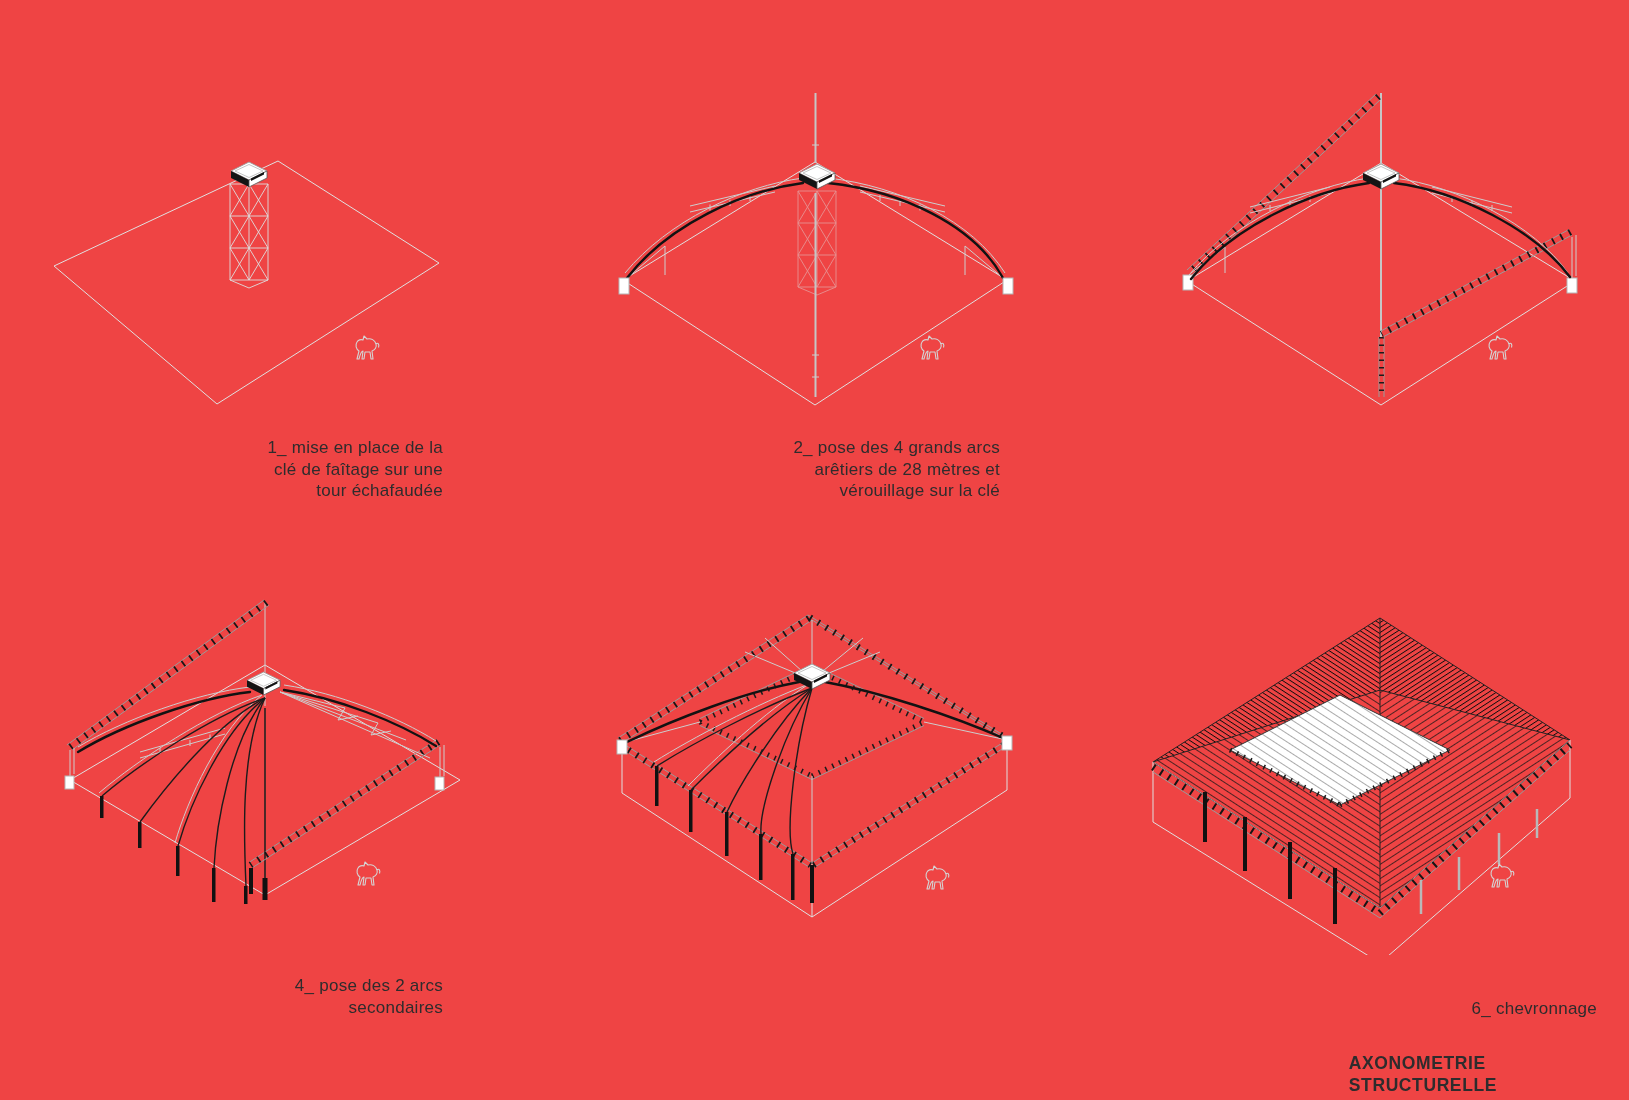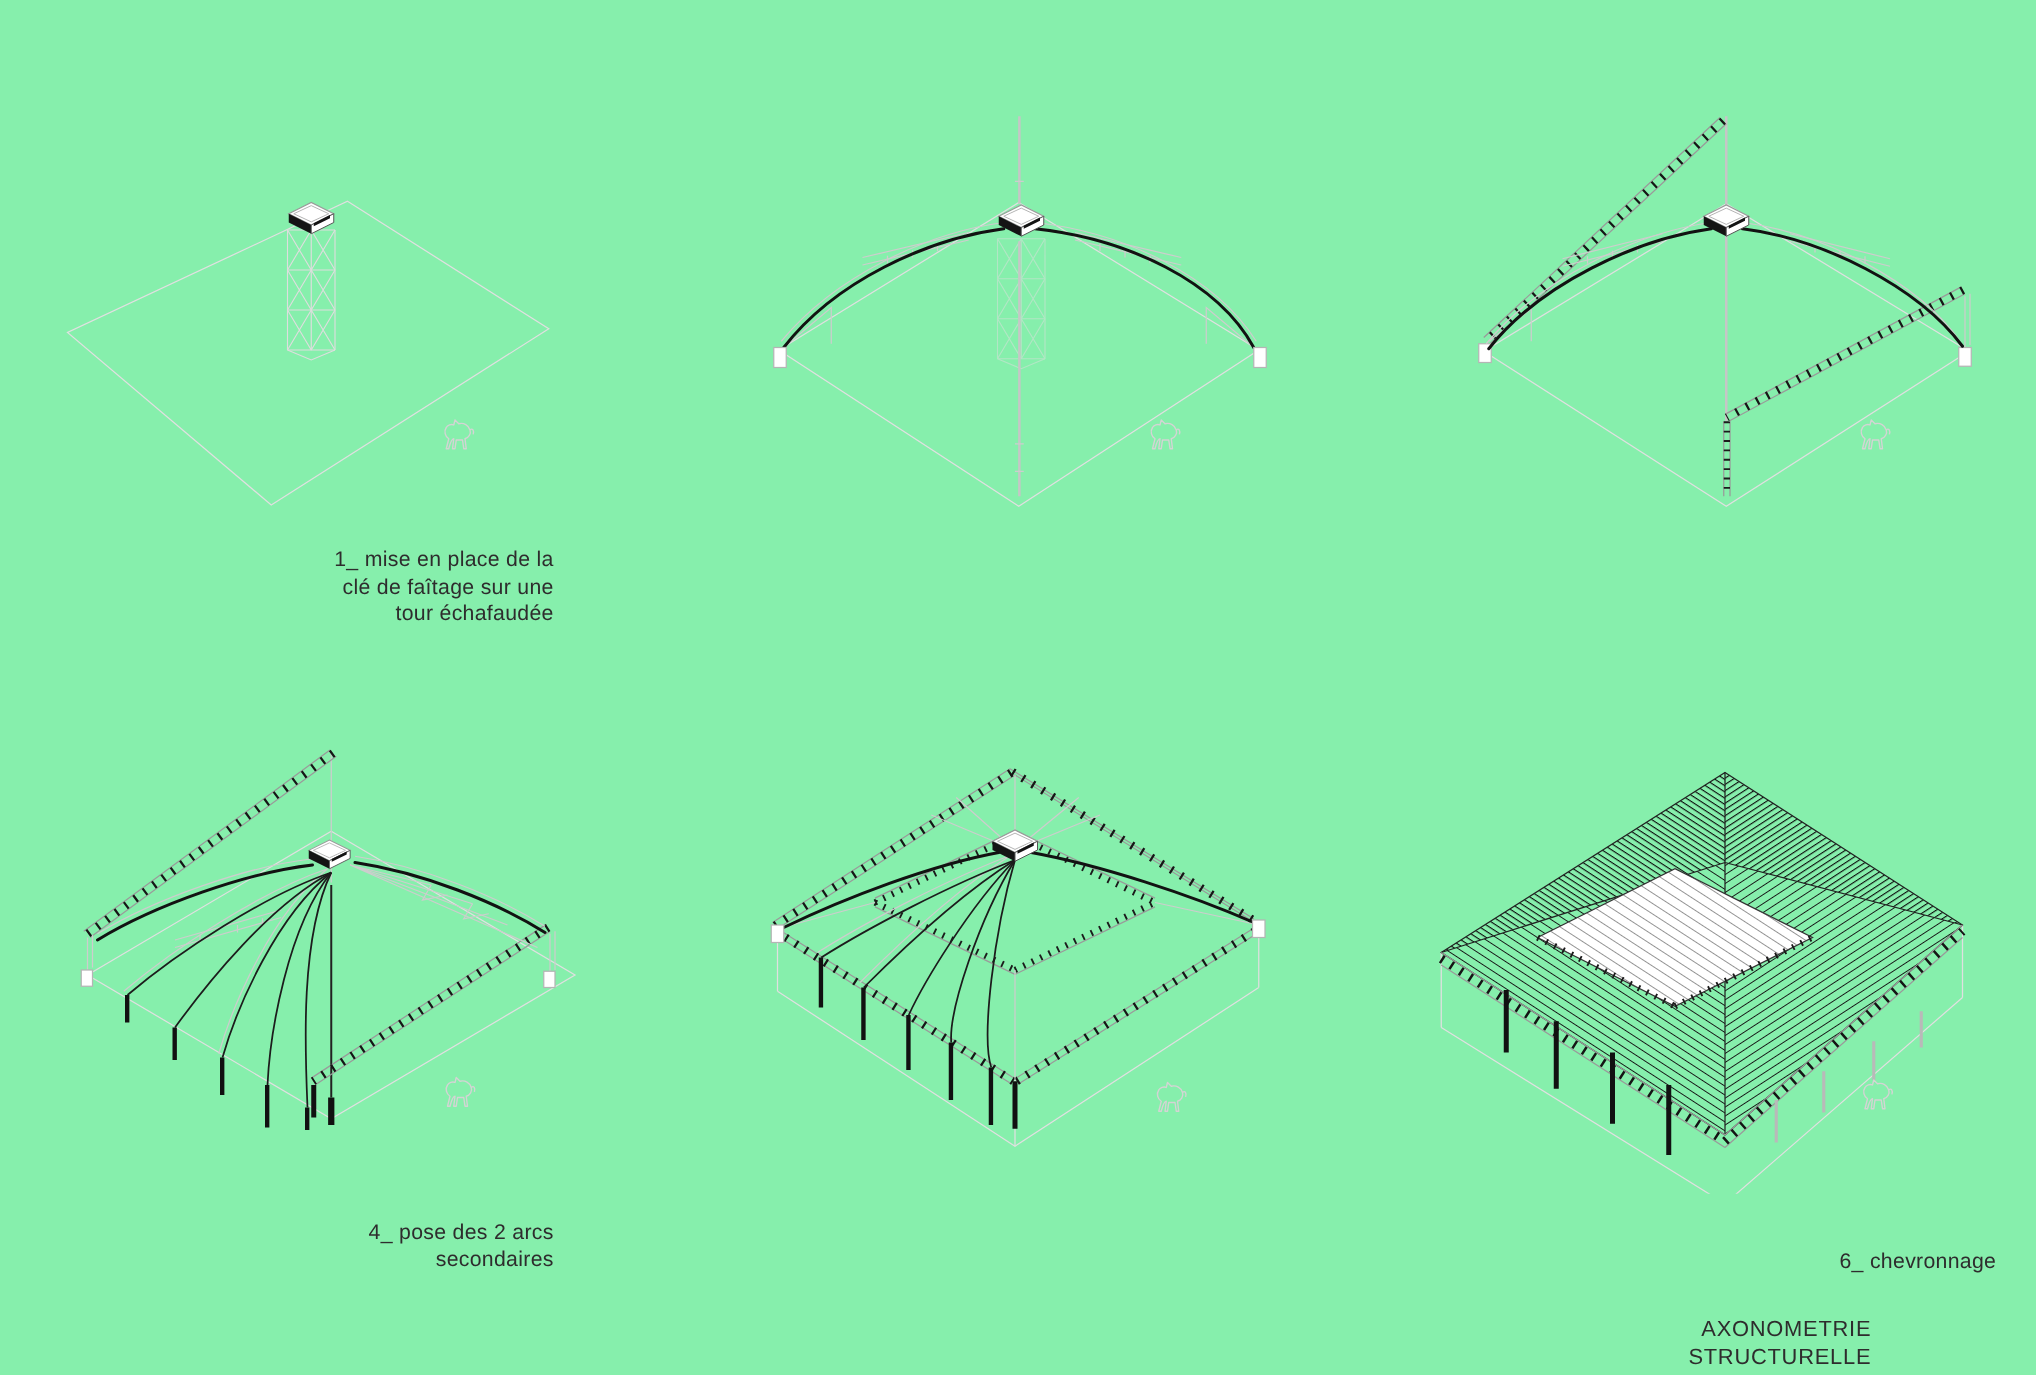--- a/index.html
+++ b/index.html
@@ -1,23 +1,23 @@
 <!DOCTYPE html>
 <html><head>
 <meta charset="utf-8">
 <style>
   html,body{margin:0;padding:0;background:#ffffff;}
   body{width:1629px;height:1100px;position:relative;overflow:hidden;
        font-family:"Liberation Sans",sans-serif;color:#2b2b2b;}
-  .sheet{position:absolute;inset:0;background:#86efac;}
+  .sheet{position:absolute;inset:0;background:#ef4444;}
   .fig{position:absolute;}
   .caption{position:absolute;text-align:right;font-size:17px;line-height:21.5px;
            letter-spacing:.25px;color:#2e2c2d;white-space:pre-line;}
-  .footer{position:absolute;text-align:right;font-size:17.5px;line-height:22px;
-          letter-spacing:.6px;color:#2e2c2d;white-space:pre-line;}
+  .footer{position:absolute;text-align:left;font-size:17.5px;line-height:22px;
+          letter-spacing:.6px;color:#2e2c2d;white-space:pre-line;font-weight:bold;}
   
   .ltf{stroke:#e0e0e0;stroke-width:1;fill:none;}
   .lt{stroke:#cdcdcd;stroke-width:1;fill:none;}
   .mast{stroke:#c6c6c6;stroke-width:2;fill:none;}
   .truss-dark{stroke:#161616;stroke-width:6.5;stroke-dasharray:1.8 7.5;fill:none;}
   .truss-mid{stroke:#1b1b1b;stroke-width:5;stroke-dasharray:1.5 6;fill:none;}
   .truss-chord{stroke:#9a9a9a;stroke-width:1;fill:none;}
   .arc-main{stroke:#121212;stroke-width:2.4;fill:none;stroke-linecap:round;}
   .arc-thin{stroke:#1c1c1c;stroke-width:1.4;fill:none;}
   .pylon{fill:#ffffff;stroke:#b5b5b5;stroke-width:1;}
@@ -208,20 +208,23 @@
   <rect class="post" x="153" y="237" width="4" height="54"></rect>
   <rect class="post" x="198" y="262" width="4" height="57"></rect>
   <rect class="post" x="243" y="288" width="4" height="56"></rect>
   <path d="M331 300 L331 334 M369 277 L369 310 M409 253 L409 284 M447 229 L447 258" stroke="#b9b9b9" stroke-width="2.5" fill="none"></path>
   <use href="#sym-horse" class="horse" x="397" y="280"></use>
 </svg>
 
 <div class="caption" style="right:1186px;top:437px">1_ mise en place de la
 clé de faîtage sur une
 tour échafaudée</div>
+<div class="caption" style="right:629px;top:437px">2_ pose des 4 grands arcs
+arêtiers de 28 mètres et
+vérouillage sur la clé</div>
 <div class="caption" style="right:1186px;top:975px">4_ pose des  2 arcs
 secondaires</div>
 <div class="caption" style="right:32px;top:998px">6_ chevronnage</div>
 
 <div class="footer" style="right:132px;top:1052px">AXONOMETRIE
 STRUCTURELLE</div>
 
 </div>
 
 </body></html>

